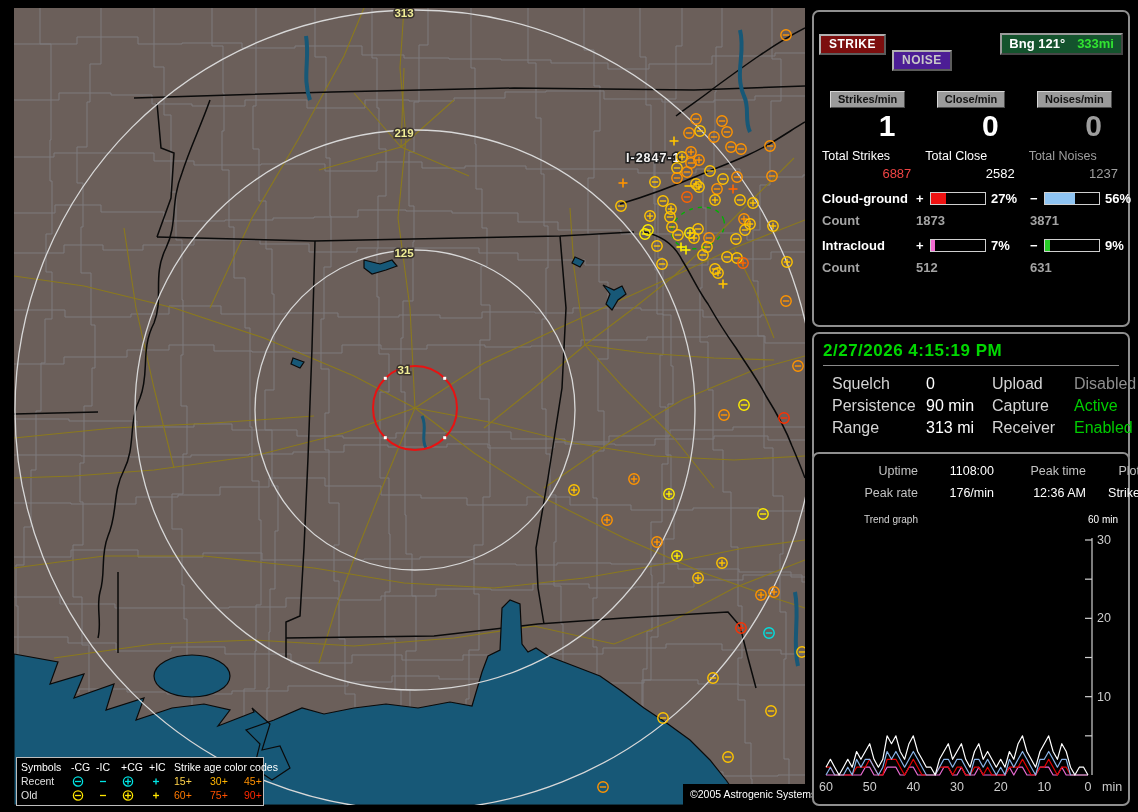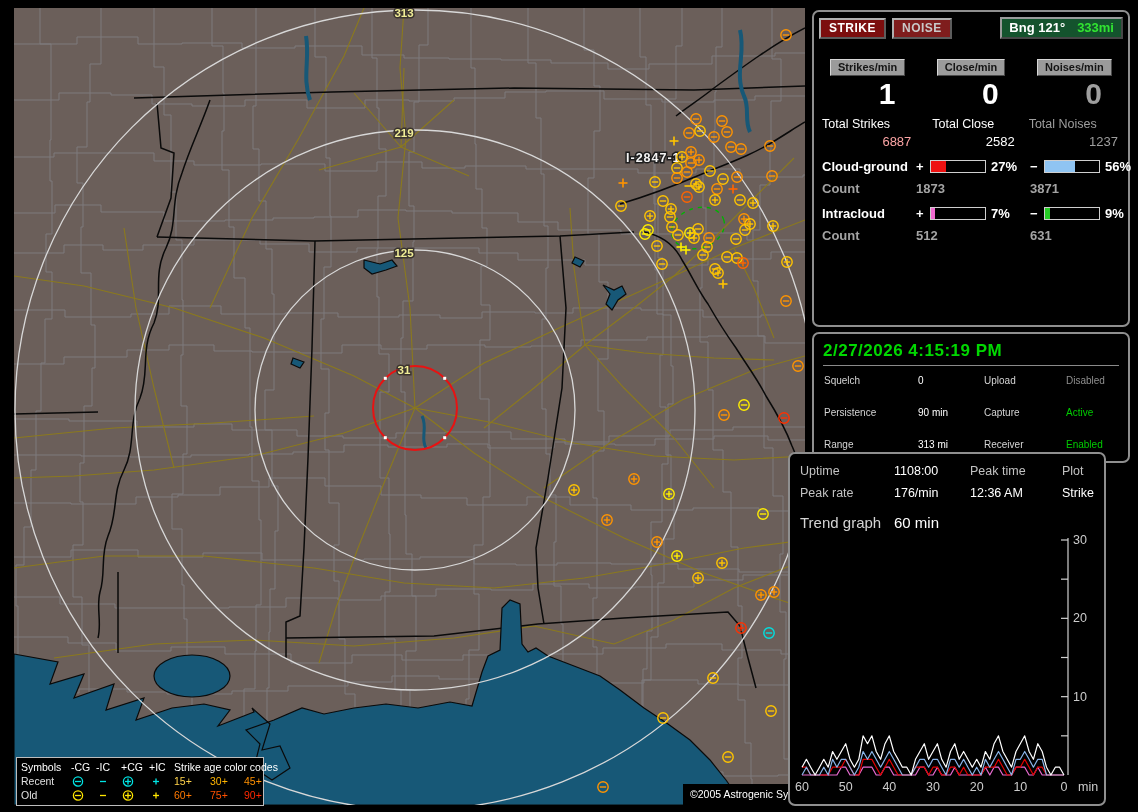--- a/index.html
+++ b/index.html
@@ -15,26 +15,26 @@
     font-size:10.5px;line-height:14px;color:#fff;align-items:center;}
   .lg-cell{white-space:nowrap}
   .lg-age-h{grid-column:6 / span 3;}
   #copyright{position:absolute;left:669px;top:776px;width:122px;height:21px;background:#000;
     color:#fff;font-size:10.5px;line-height:21px;padding-left:7px;box-sizing:border-box;white-space:nowrap;}
 
   
   .panel{position:absolute;background:#000;border:2px solid #8f8f8f;border-radius:7px;box-sizing:border-box;}
   #panel1{left:812px;top:10px;width:318px;height:317px;}
   #panel2{left:812px;top:332px;width:318px;height:131px;}
-  #panel3{left:788px;top:452px;width:318px;height:354px;}
+  #panel3{left:812px;top:452px;width:318px;height:354px;text-align:right;}
 
   .btnrow{display:flex;align-items:center;margin:5px 5px 0 5px;}
   .btn3d{font-weight:bold;font-size:12px;padding:1px 8px 2px;border:2px outset #b0b0b0;cursor:default;letter-spacing:.5px;}
   .btn-strike{background:#7c0e0e;color:#fff;margin-right:6px;}
-  .btn-noise{background:#7f1d1d;color:#c9c9c9;}
+  .btn-noise{background:#4c1d95;color:#c9c9c9;margin-top:33px;}
   .bngbox{margin-left:auto;background:#14532d;border:2px outset #9a9a9a;padding:1px 7px 2px;
     font-weight:bold;font-size:13px;color:#fff;display:flex;gap:12px;white-space:nowrap;align-items:center;}
   .bng-mi{color:#31e431;}
 
   .counters{display:grid;grid-template-columns:1fr 1fr 1fr;column-gap:12px;margin:20px 8px 0 8px;}
   .counter{display:flex;flex-direction:column;}
   .chip{align-self:center;background:#9b9b9b;color:#141414;font-weight:bold;font-size:11px;
     padding:1px 7px 2px;border:1px solid;border-color:#d6d6d6 #4a4a4a #4a4a4a #d6d6d6;white-space:nowrap;}
   .bigval{align-self:flex-end;margin:3px 18px 0 0;font-weight:bold;font-size:30px;line-height:30px;color:#fff;}
   .tlabel{margin-top:8px;font-size:12.5px;color:#fff;white-space:nowrap;}
@@ -43,25 +43,25 @@
   .dist-h{margin:16px 8px 0 8px;padding-bottom:3px;font-size:12.5px;color:#b6b6b6;border-bottom:1px solid #7b7b7b;}
   .drow{display:grid;grid-template-columns:94px 14px 56px 44px 14px 56px 38px;align-items:center;
     margin:10px 8px 0 8px;font-weight:bold;font-size:13px;color:#fff;}
   .bar{height:11px;background:#000;border:1px solid #cfcfcf;position:relative;}
   .bar i{position:absolute;left:0;top:0;bottom:0;display:block;}
   .pct{padding-left:5px;}
   .crow{display:grid;grid-template-columns:94px 114px 100px;margin:7px 8px 0 8px;font-weight:bold;font-size:13px;color:#a3a3a3;}
 
   .dt{margin:7px 9px 0 9px;padding-bottom:4px;font-weight:bold;font-size:17px;letter-spacing:.5px;
     color:#00d800;border-bottom:1px solid #8a8a8a;white-space:nowrap;}
-  .p2grid{display:grid;grid-template-columns:94px 66px 82px 70px;row-gap:21px;margin:9px 10px 0 10px;font-size:10px;}
+  .p2grid{display:grid;grid-template-columns:94px 66px 82px 70px;row-gap:4px;margin:9px 10px 0 18px;font-size:16px;}
   .lab{color:#d4d4d4;} .val{color:#fff;}
 
   .p3grid{display:grid;grid-template-columns:94px 76px 92px 54px;row-gap:8px;margin:10px 10px 0 10px;font-size:12.5px;}
-  .trendrow{display:grid;grid-template-columns:94px auto;margin:14px 10px 0 10px;font-size:15px;}
+  .trendrow{display:grid;grid-template-columns:94px auto;margin:14px 10px 0 10px;font-size:10px;}
   #trend{position:absolute;left:2px;top:78px;width:314px;height:272px;}
 </style>
 </head>
 <body>
 
 <div id="stage">
 
   <div id="map">
     <svg id="map-svg" width="791" height="797" viewBox="0 0 791 797">
       <rect x="0" y="0" width="791" height="797" fill="#6b5f5a"></rect>
@@ -642,26 +642,26 @@
         <span>Bng 121°</span>
         <span class="bng-mi">333mi</span>
       </div>
     </div>
 
     <div class="counters">
       <div class="counter">
         <span class="chip">Strikes/min</span>
         <span class="bigval" style="color: rgb(255, 255, 255);">1</span>
         <span class="tlabel" style="color: rgb(255, 255, 255);">Total Strikes</span>
-        <span class="tval" style="color: #fca5a5;">6887</span>
+        <span class="tval" style="color: #ef4444;">6887</span>
       </div>
       <div class="counter">
         <span class="chip">Close/min</span>
         <span class="bigval" style="color: rgb(255, 255, 255);">0</span>
-        <span class="tlabel" style="color: rgb(255, 255, 255); margin-left: 7px;">Total Close</span>
+        <span class="tlabel" style="color: rgb(255, 255, 255);">Total Close</span>
         <span class="tval" style="color: rgb(255, 255, 255);">2582</span>
       </div>
       <div class="counter">
         <span class="chip">Noises/min</span>
         <span class="bigval" style="color: rgb(158, 158, 158);">0</span>
         <span class="tlabel" style="color: rgb(158, 158, 158);">Total Noises</span>
         <span class="tval" style="color: rgb(158, 158, 158);">1237</span>
       </div>
     </div>
 

